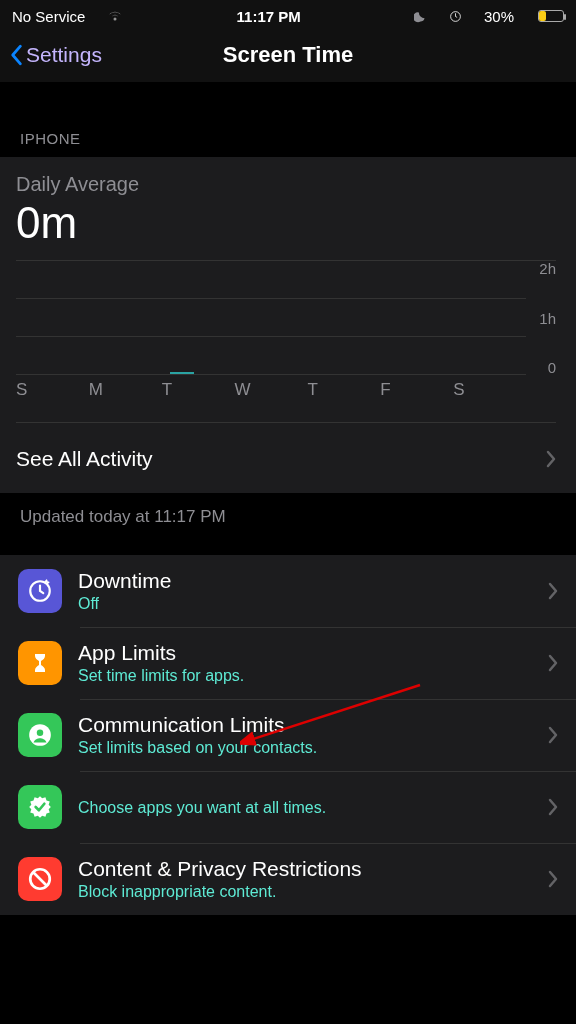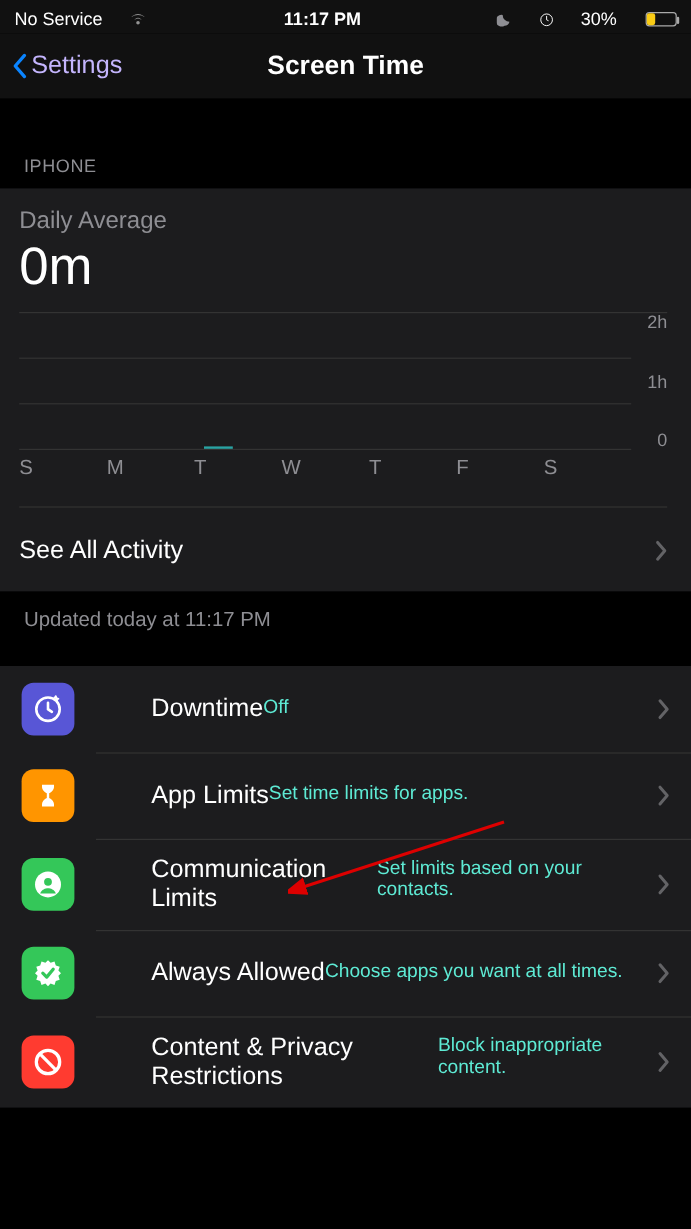--- a/index.html
+++ b/index.html
@@ -115,21 +115,21 @@
   }
   .row + .row::before {
     content:""; position:absolute; left:80px; right:0; top:0;
     height:1px; background:#333;
   }
   .row-icon {
     width:44px; height:44px; border-radius:10px;
     display:flex; align-items:center; justify-content:center;
     flex-shrink:0;
   }
-  .row-text { flex:1; display:flex; flex-direction:row;margin-left:48px; }
+  .row-text { flex:1; display:flex; flex-direction:column; }
   .row-title { font-size:21px; color:#fff; }
   .row-sub { font-size:16px; color:#5eead4; margin-top:2px; }
   .chevron { color:#636366; display:flex; }
   .ic-downtime{ background:#5856d6;}
   .ic-applimits{ background:#ff9500;}
   .ic-comm{ background:#34c759;}
   .ic-always{ background:#34c759;}
   .ic-content{ background:#ff3b30;}
   
   .arrow-ann {
@@ -279,21 +279,20 @@
   </div>
 
   <div class="row">
     <div class="row-icon ic-always">
       <svg width="26" height="26" viewBox="0 0 24 24">
           <path fill="#fff" d="M12 2l2 2 3-1 1 3 3 1-1 3 2 2-2 2 1 3-3 1-1 3-3-1-2 2-2-2-3 1-1-3-3-1 1-3-2-2 2-2-1-3 3-1 1-3 3 1z"></path>
           <path d="M8 12l3 3 5-6" stroke="#34c759" stroke-width="2.5" fill="none" stroke-linecap="round" stroke-linejoin="round"></path>
         </svg>
     </div>
     <div class="row-text">
-      <span class="row-title">Always Allowed</span>
       <span class="row-sub">Choose apps you want at all times.</span>
     </div>
     <span class="chevron">
         <svg width="10" height="18" viewBox="0 0 10 18">
           <path d="M2 2l6 7-6 7" stroke="#636366" stroke-width="2.5" fill="none" stroke-linecap="round" stroke-linejoin="round"></path>
         </svg>
       </span>
   </div>
 
   <div class="row">

